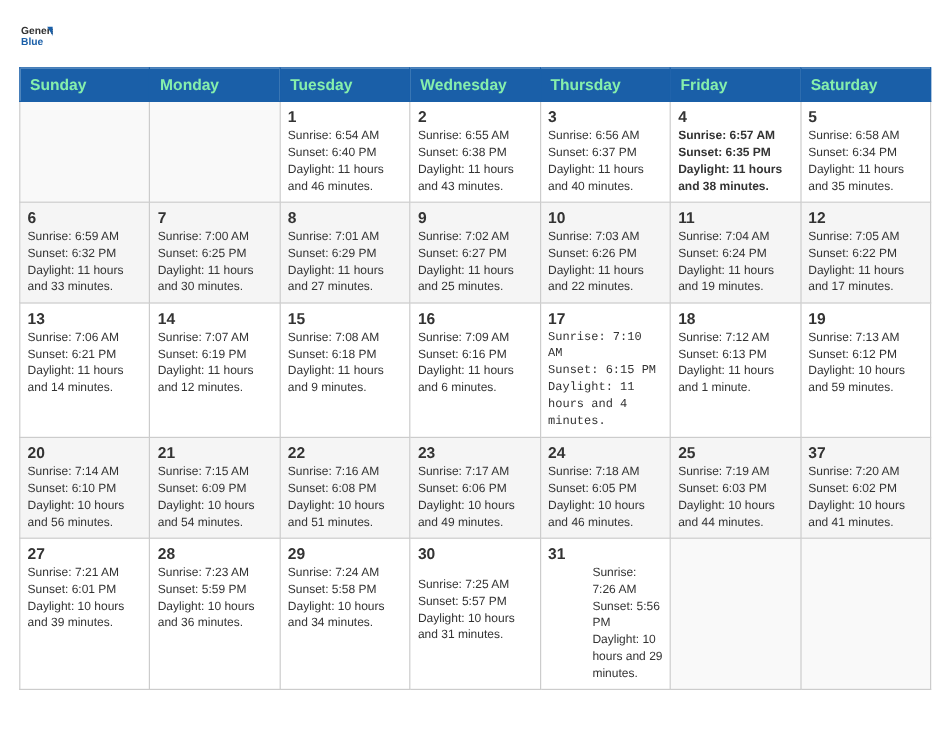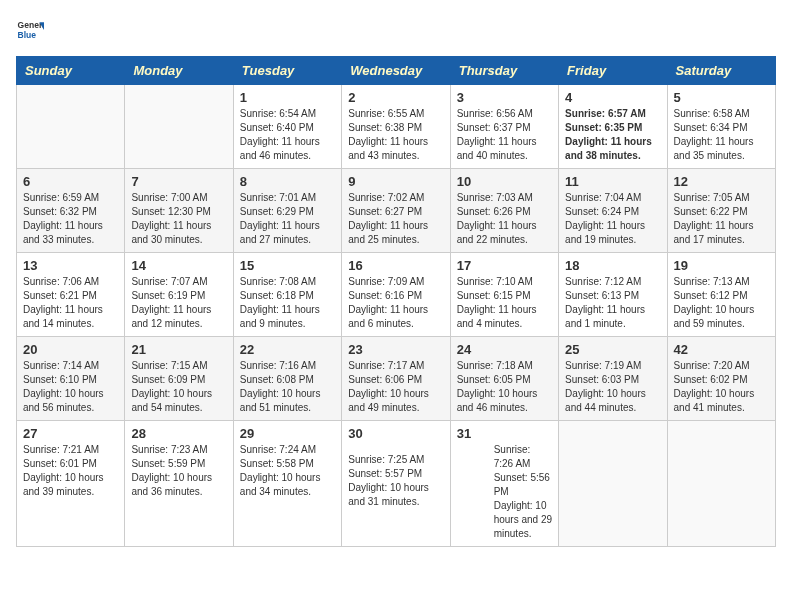--- a/index.html
+++ b/index.html
@@ -37,27 +37,26 @@
       font-size: 15px;
       color: #555;
     }
     .calendar {
       width: 100%;
       border-collapse: collapse;
       border: 1px solid #ccc;
     }
     .calendar th {
       background-color: #1a5fa8;
-      color: #fef9c3;
+      color: #86efac;
       font-size: 13px;
       font-weight: bold;
       padding: 6px 8px;
       text-align: left;
       border: 1px solid #1a5fa8;
-      font-style: italic;
     }
     .calendar td {
       vertical-align: top;
       padding: 5px 6px;
       border: 1px solid #ccc;
       font-size: 10.5px;
       color: #333;
       width: calc(100% / 7);
       background: #fff;
       min-height: 80px;
@@ -144,21 +143,21 @@
       <tr>
         <td>
           <span class="day-num">6</span>
           <div class="day-detail" style="white-space: pre-line;">Sunrise: 6:59 AM
 Sunset: 6:32 PM
 Daylight: 11 hours and 33 minutes.</div>
         </td>
         <td>
           <span class="day-num">7</span>
           <div class="day-detail" style="white-space: pre-line;">Sunrise: 7:00 AM
-Sunset: 12:30 PM
+Sunset: 6:25 PM
 Daylight: 11 hours and 30 minutes.</div>
         </td>
         <td>
           <span class="day-num">8</span>
           <div class="day-detail" style="white-space: pre-line;">Sunrise: 7:01 AM
 Sunset: 6:29 PM
 Daylight: 11 hours and 27 minutes.</div>
         </td>
         <td>
           <span class="day-num">9</span>
@@ -205,21 +204,21 @@
 Daylight: 11 hours and 9 minutes.</div>
         </td>
         <td>
           <span class="day-num">16</span>
           <div class="day-detail" style="white-space: pre-line;">Sunrise: 7:09 AM
 Sunset: 6:16 PM
 Daylight: 11 hours and 6 minutes.</div>
         </td>
         <td>
           <span class="day-num">17</span>
-          <div class="day-detail" style="white-space: pre-line;">Sunrise: 7:10 AM
+          <div class="day-detail" style="white-space: pre-line; font-family: Liberation Mono, monospace;">Sunrise: 7:10 AM
 Sunset: 6:15 PM
 Daylight: 11 hours and 4 minutes.</div>
         </td>
         <td>
           <span class="day-num">18</span>
           <div class="day-detail" style="white-space: pre-line;">Sunrise: 7:12 AM
 Sunset: 6:13 PM
 Daylight: 11 hours and 1 minute.</div>
         </td>
         <td>
@@ -260,21 +259,21 @@
 Sunset: 6:05 PM
 Daylight: 10 hours and 46 minutes.</div>
         </td>
         <td>
           <span class="day-num">25</span>
           <div class="day-detail" style="white-space: pre-line;">Sunrise: 7:19 AM
 Sunset: 6:03 PM
 Daylight: 10 hours and 44 minutes.</div>
         </td>
         <td>
-          <span class="day-num">42</span>
+          <span class="day-num">37</span>
           <div class="day-detail" style="white-space: pre-line;">Sunrise: 7:20 AM
 Sunset: 6:02 PM
 Daylight: 10 hours and 41 minutes.</div>
         </td>
       </tr>
       <tr>
         <td>
           <span class="day-num">27</span>
           <div class="day-detail" style="white-space: pre-line;">Sunrise: 7:21 AM
 Sunset: 6:01 PM

